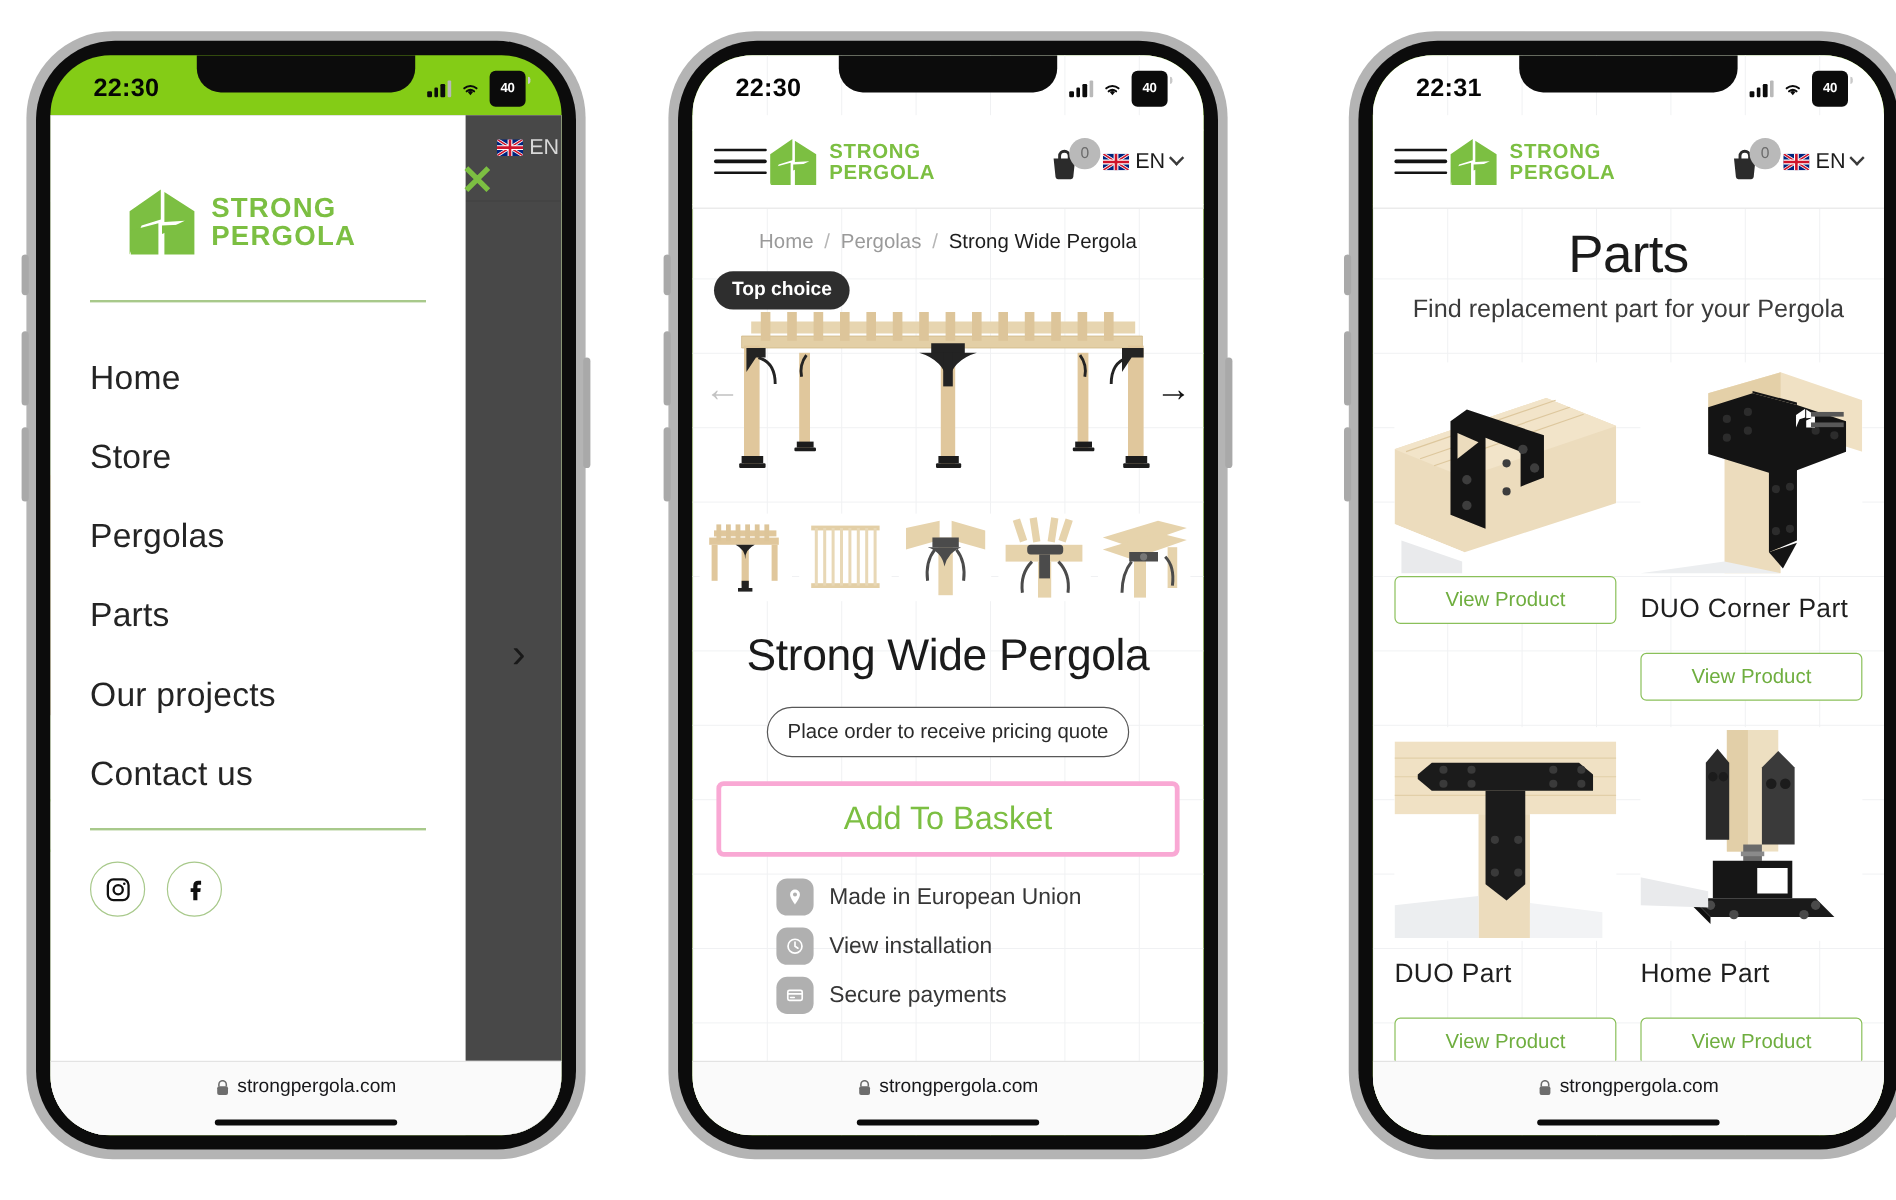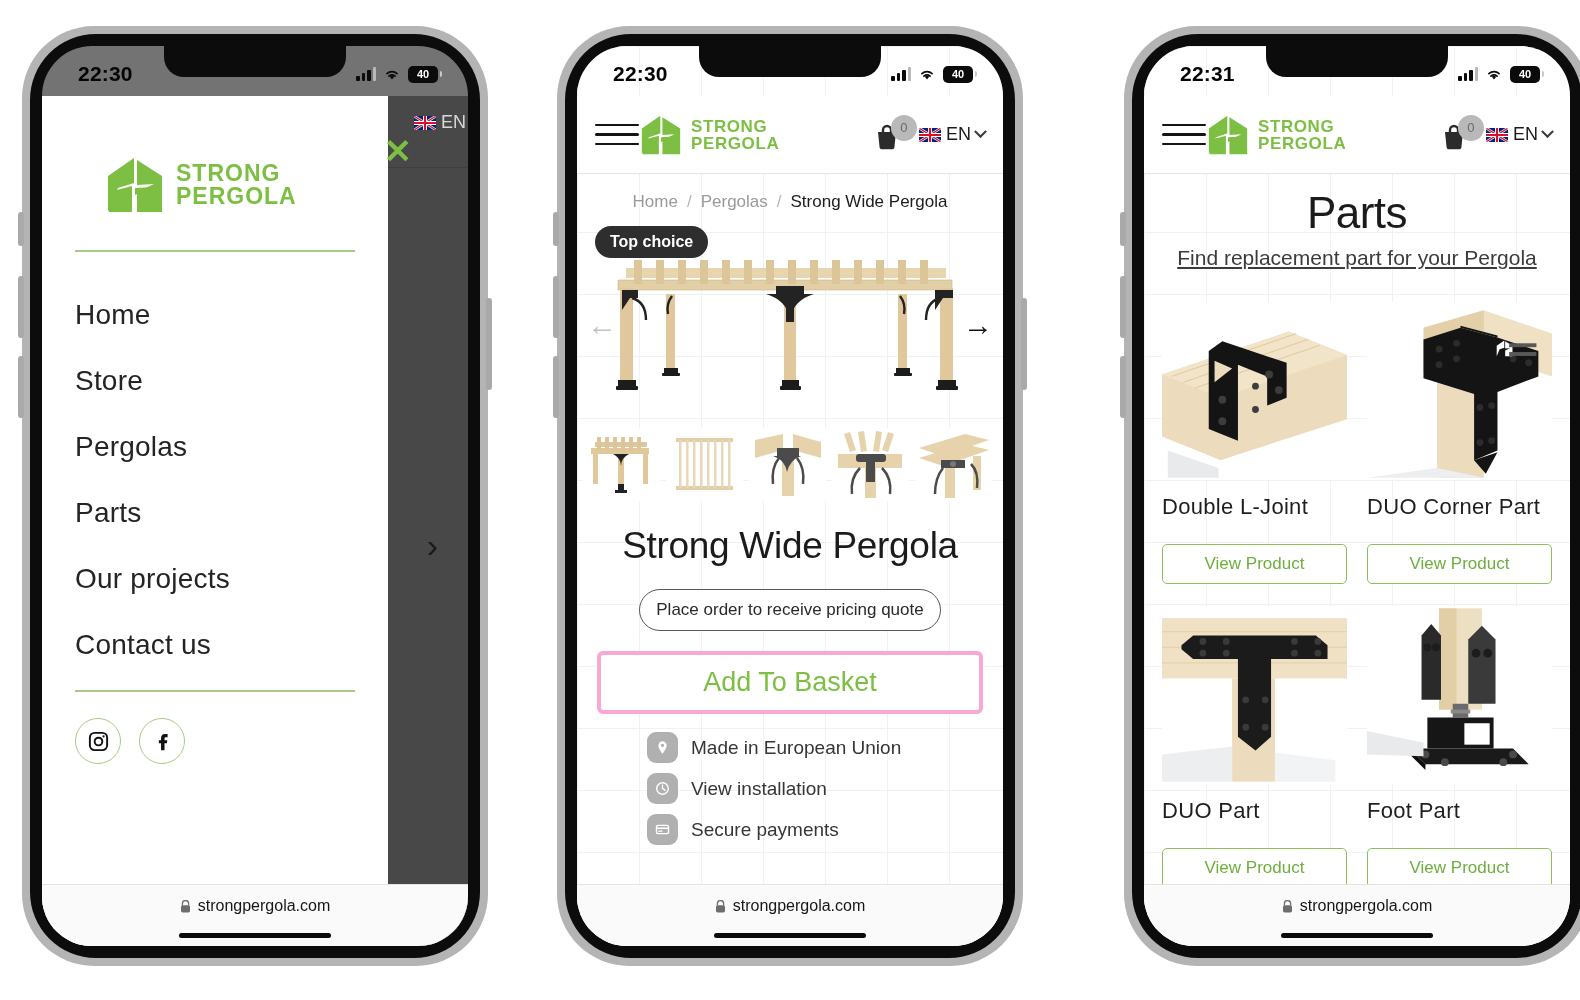--- a/index.html
+++ b/index.html
@@ -26,21 +26,21 @@
     background: #b4b4b4;
   }
   .phone-bezel {
     position: absolute; left: 8px; top: 8px; right: 8px; bottom: 8px;
     border-radius: 66px;
     background: #0c0c0c;
   }
   .phone-screen {
     position: absolute; left: 20px; top: 20px; right: 20px; bottom: 20px;
     border-radius: 50px;
-    background: #737373;
+    background: #84cc16;
     overflow: hidden;
   }
   
   .btn-side {
     position: absolute;
     background: #a9a9a9;
     border-radius: 3px;
   }
   .btn-left-1 { left: -4px; top: 186px; width: 6px; height: 34px; }
   .btn-left-2 { left: -4px; top: 250px; width: 6px; height: 62px; }
@@ -73,21 +73,21 @@
   .sig { display: flex; align-items: flex-end; gap: 2px; height: 14px; }
   .sig i { display: block; width: 3.5px; background: #0b0b0b; border-radius: 1px; }
   .sig i:nth-child(1){ height: 5px; }
   .sig i:nth-child(2){ height: 8px; }
   .sig i:nth-child(3){ height: 11px; }
   .sig i:nth-child(4){ height: 14px; background: #b9b9b9; }
   .wifi { position: relative; width: 18px; height: 14px; }
   .wifi svg { display:block; }
   .batt {
     position: relative;
-    width: 30px; height: 17px;
+    width: 30px; height: 30px;
     border-radius: 5px;
     background: #0b0b0b;
     display: flex; align-items: center; justify-content: center;
   }
   .batt span { color: #fff; font-size: 11px; font-weight: bold; letter-spacing: -0.2px; }
   .batt::after {
     content:""; position:absolute; right:-4px; top:5px;
     width:2.5px; height:6px; border-radius:0 2px 2px 0; background:#c9c9c9;
   }
 
@@ -262,21 +262,21 @@
 
   
   .parts-title {
     position: relative; z-index: 4;
     text-align: center; font-size: 44px; color: #1b1b1b;
     font-weight: 400; padding-top: 14px; letter-spacing: -0.5px;
   }
   .parts-sub {
     position: relative; z-index: 4;
     text-align: center; font-size: 21px; color: #3b3b3b;
-    padding-top: 8px; font-weight: 300; text-decoration: underline;
+    padding-top: 8px; font-weight: 300;
   }
   .parts-grid {
     position: relative; z-index: 4;
     display: grid; grid-template-columns: 1fr 1fr;
     gap: 22px 20px;
     padding: 32px 18px 0 18px;
   }
   .part-card { display: flex; flex-direction: column; }
   .part-img {
     width: 100%; height: 178px;
@@ -852,21 +852,20 @@
                     <circle cx="120" cy="88" r="4"></circle>
                   <circle cx="62" cy="98" r="4"></circle>
                     <circle cx="62" cy="120" r="4"></circle>
                   <circle cx="96" cy="84" r="3.5"></circle>
                     <circle cx="96" cy="108" r="3.5"></circle>
                 </g>
                 <path d="M0 136 L60 160 L60 178 L0 178 Z" fill="#fff"></path>
                 <path d="M6 150 L58 168 L58 178 L6 178 Z" fill="#e9eaec"></path>
               </svg>
             </div>
-            <div class="part-name">Double L-Joint</div>
             <button class="part-btn">View Product</button>
           </div>
 
           <div class="part-card">
             <div class="part-img">
               <svg viewBox="0 0 190 178" width="100%" height="100%">
                 <path d="M58 24 L120 6 L190 30 L190 74 L120 52 Z" fill="#f0e1c4"></path>
                 <path d="M58 24 L120 6 L120 52 L58 70 Z" fill="#e4d0a8"></path>
                 <rect x="72" y="60" width="48" height="118" fill="#ecdcbd"></rect>
                 <path d="M58 36 L96 24 L134 34 L176 48 L176 74 L134 90 L134 150 L110 160 L110 92 L58 76 Z" fill="#141414"></path>
@@ -952,21 +951,21 @@
                 <path d="M44 144 L60 160 L60 166 L44 150 Z" fill="#0f0f0f"></path>
                 <g fill="#4a4a4a">
                   <circle cx="60" cy="150" r="4"></circle>
                     <circle cx="150" cy="150" r="4"></circle>
                   <circle cx="80" cy="158" r="4"></circle>
                     <circle cx="140" cy="158" r="4"></circle>
                 </g>
                 <path d="M0 126 L58 138 L58 152 L0 150 Z" fill="#e9eaec"></path>
               </svg>
             </div>
-            <div class="part-name">Foot Part</div>
+            <div class="part-name">Home Part</div>
             <button class="part-btn">View Product</button>
           </div>
 
         </div>
       </div>
 
       <div class="safari-bar">
         <div class="safari-url">
           <svg width="11" height="13" viewBox="0 0 11 13">
               <path d="M2.4 5.4V3.7a3.1 3.1 0 016.2 0v1.7" stroke="#6d6d6d" stroke-width="1.3" fill="none"></path>

